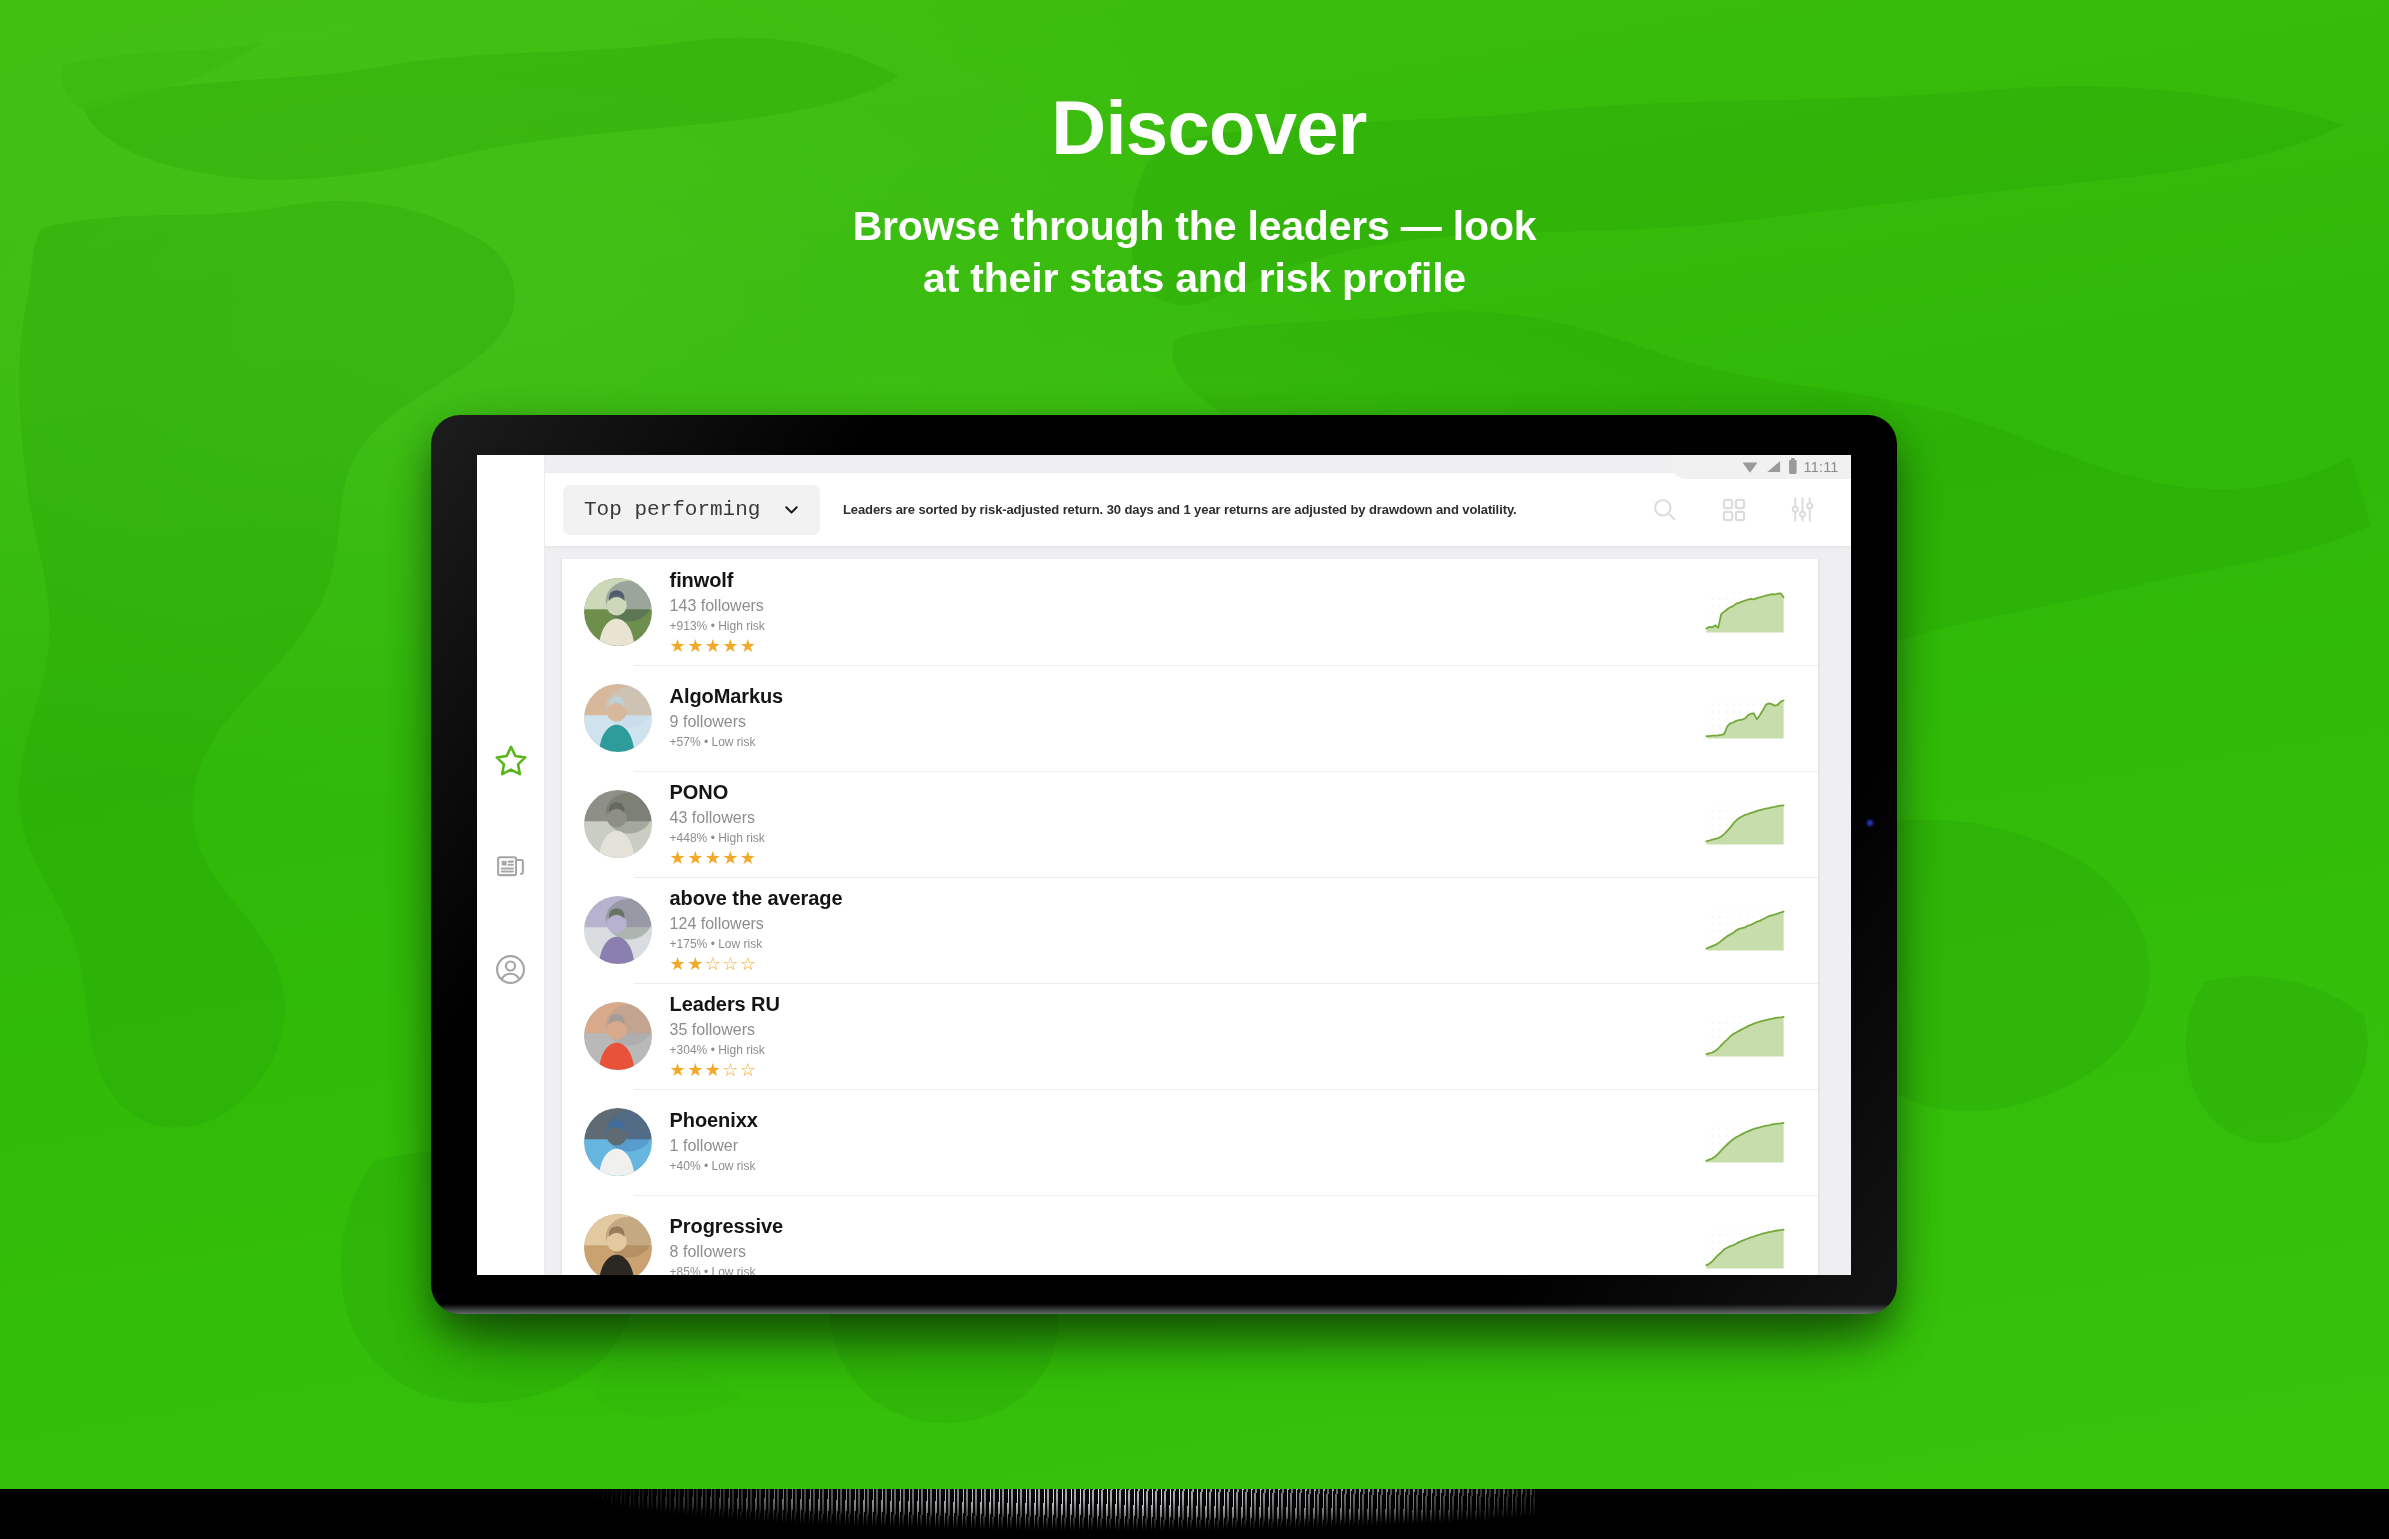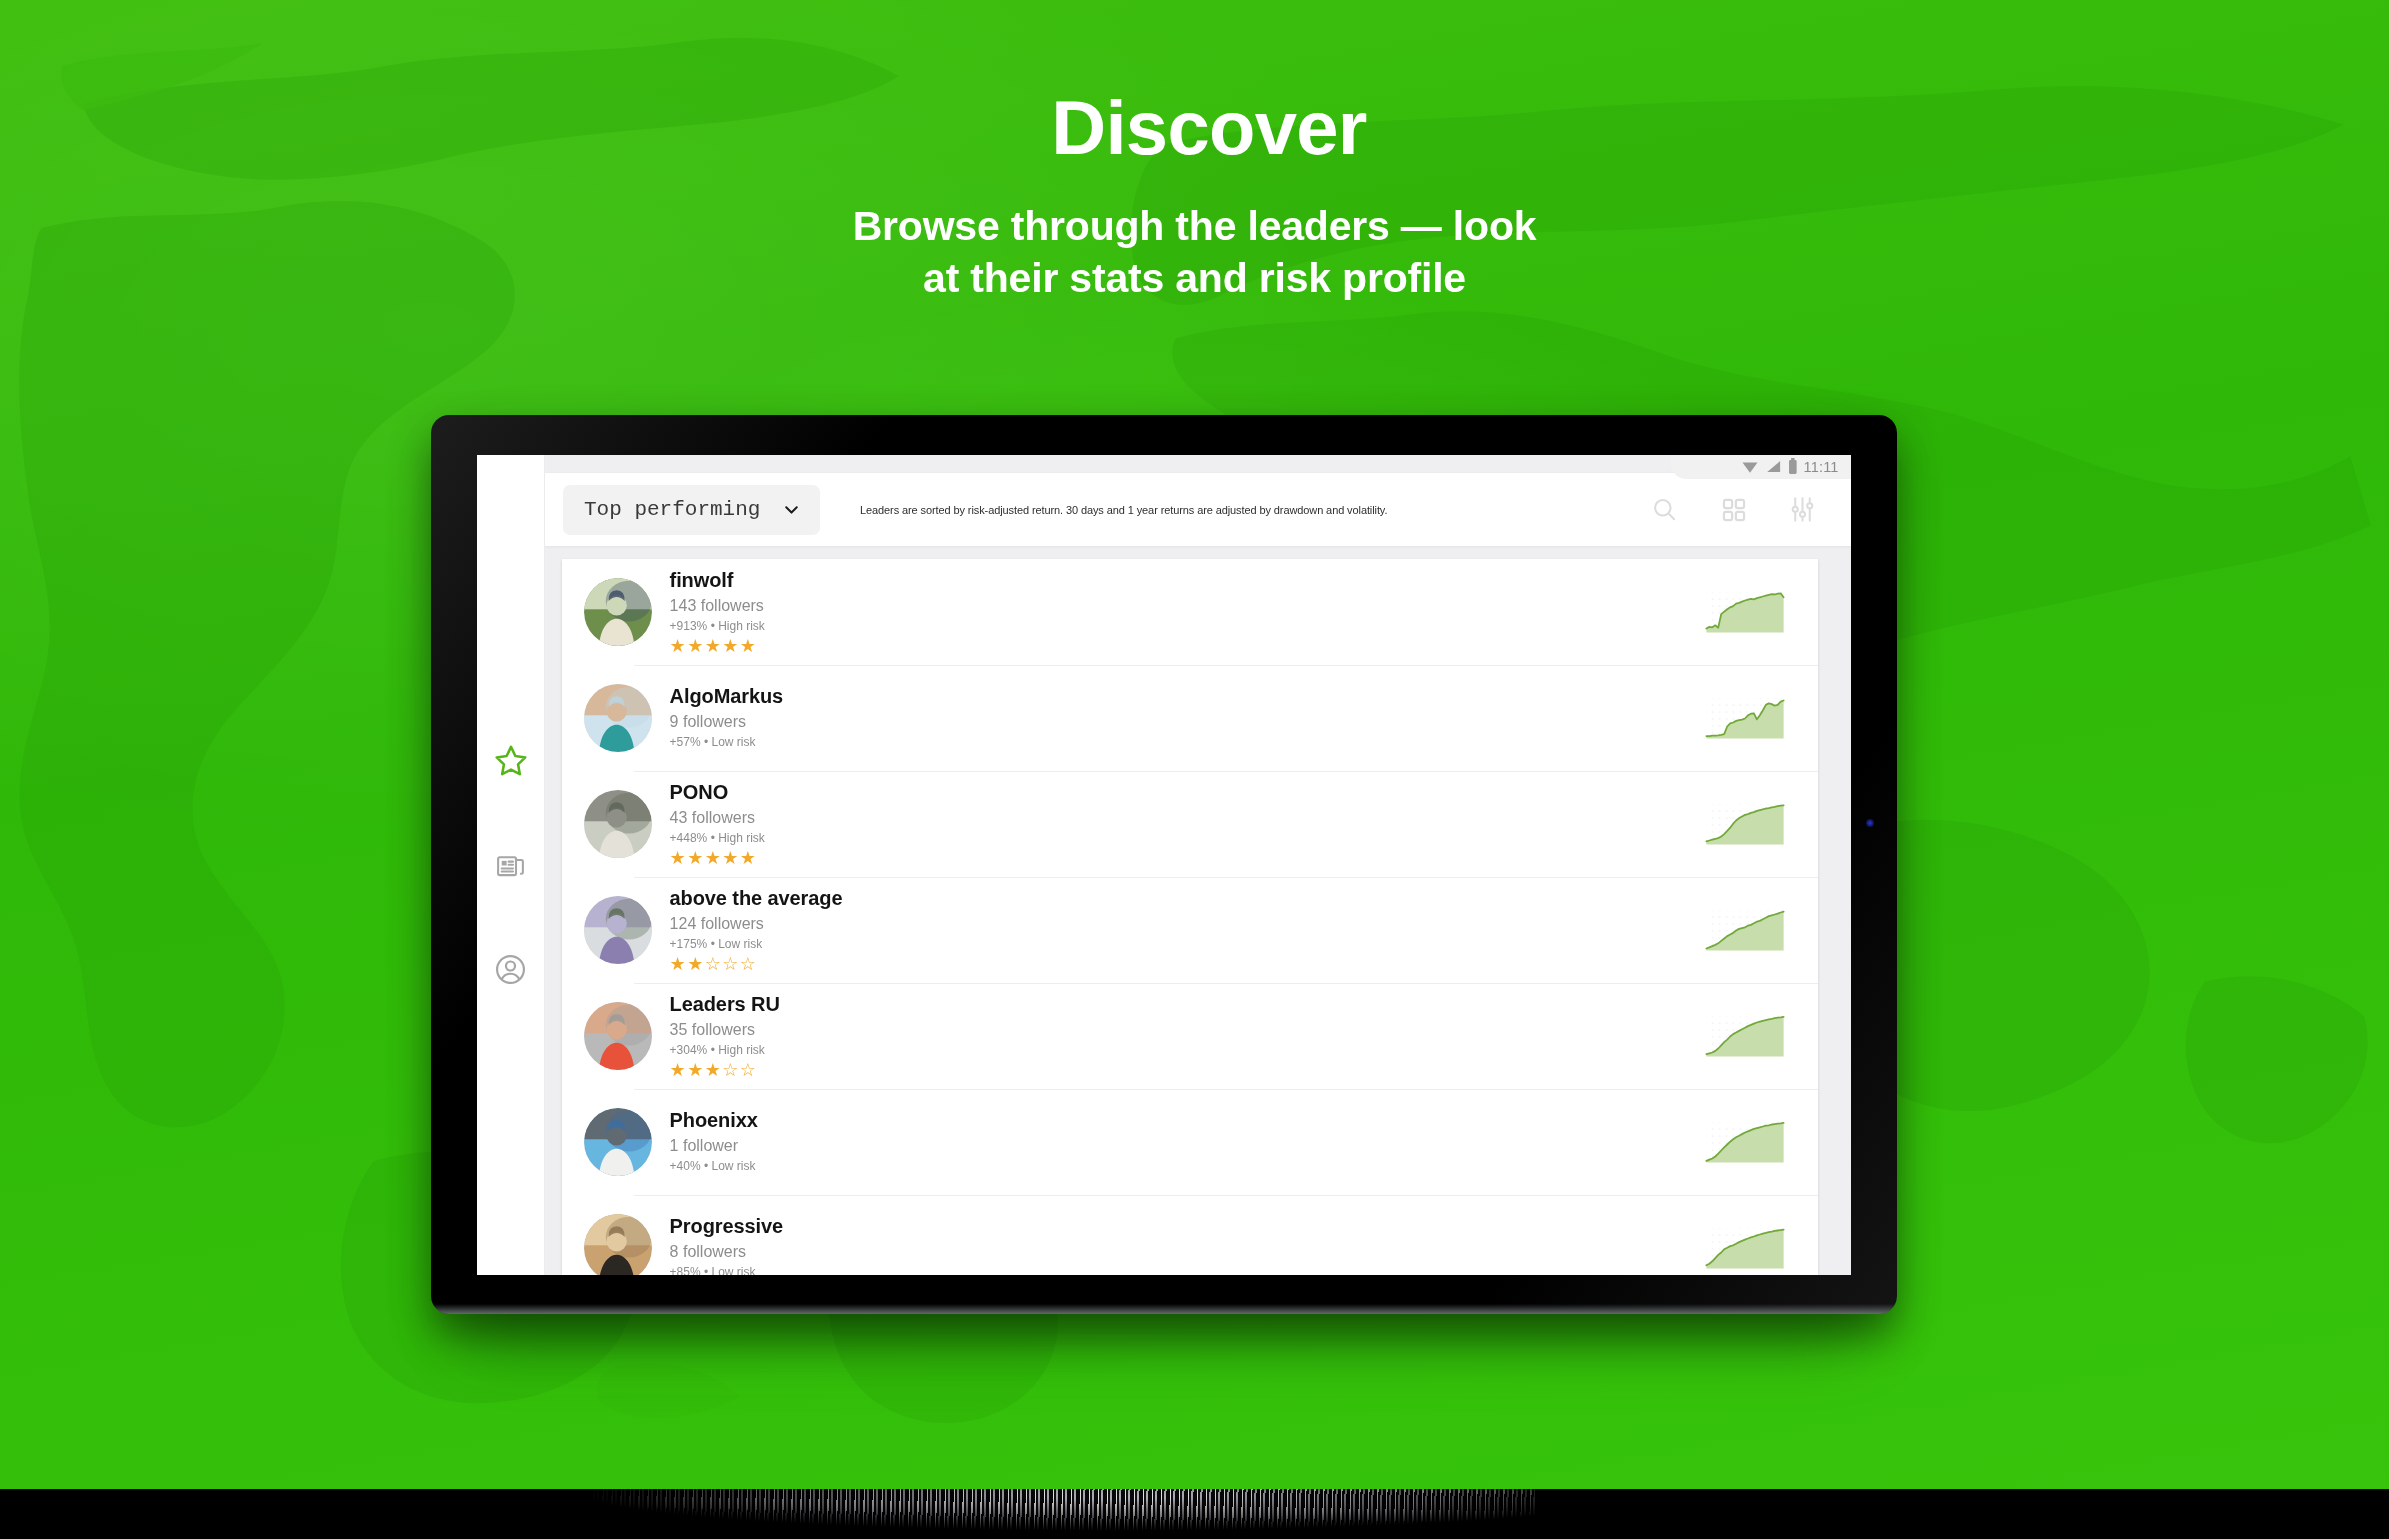--- a/index.html
+++ b/index.html
@@ -49,21 +49,21 @@
     position:absolute; left:431px; top:415px; width:1466px; height:899px; z-index:5;
   }
   #tablet-shadow{
     position:absolute; left:28px; top:41px; width:1410px; height:885px;
     border-radius:40px;
     background:rgba(0,40,0,.35);
     filter:blur(32px);
   }
   #tablet-body{
     position:absolute; left:0; top:0; width:1466px; height:899px;
-    border-radius:18px;
+    border-radius:29px;
     background:linear-gradient(125deg,#1d1d1d 0%,#000 22%,#000 80%,#141414 100%);
     box-shadow:0 21px 41px rgba(0,0,0,.45);
     overflow:hidden;
   }
   #tablet-body::after{
     content:""; position:absolute; left:0; bottom:0; width:100%; height:9.7px;
     background:linear-gradient(180deg,rgba(90,95,95,0),rgba(105,112,112,.95));
   }
   #camera-led{
     position:absolute; right:23.5px; top:404px; width:7.6px; height:7.6px; border-radius:50%;
@@ -112,21 +112,21 @@
     box-shadow:0 1.4px 3.5px rgba(0,0,0,.08);
     z-index:2;
   }
   #sort-select{
     width:257px; height:50px; border-radius:7px; background:#f2f2f3;
     display:flex; align-items:center; justify-content:space-between;
     padding:0 18px 0 21px; cursor:pointer;font-family:Liberation Mono, monospace;
   }
   #sort-select-label{ font-size:21px; color:#3a3a3a; }
   #toolbar-note{
-    margin-left:40px; font-size:11px; color:#2e2e2e; flex:1; letter-spacing:-0.1px;
+    margin-left:23px; font-size:13px; color:#2e2e2e; flex:1; letter-spacing:-0.1px;font-weight:bold;
   }
   #toolbar-actions{ display:flex; align-items:center; gap:36px; padding-right:33px; }
   .tb-icon{ width:33px; height:33px; display:flex; align-items:center; justify-content:center; cursor:pointer;}
 
   
   #list-card{
     position:absolute; left:16.6px; top:104px; width:1256px; height:716px;
     background:#fff;
     box-shadow:0 0.7px 2.8px rgba(0,0,0,.14);
     overflow:hidden;

